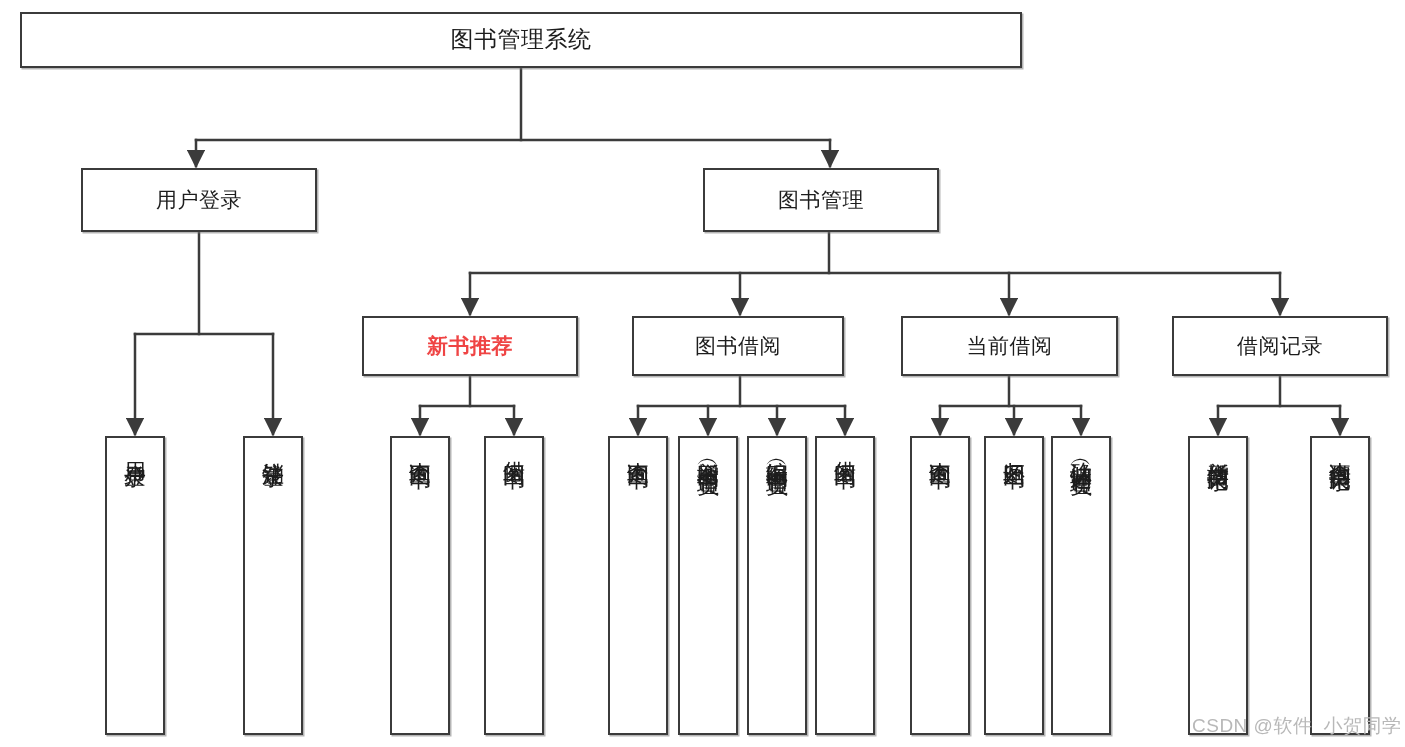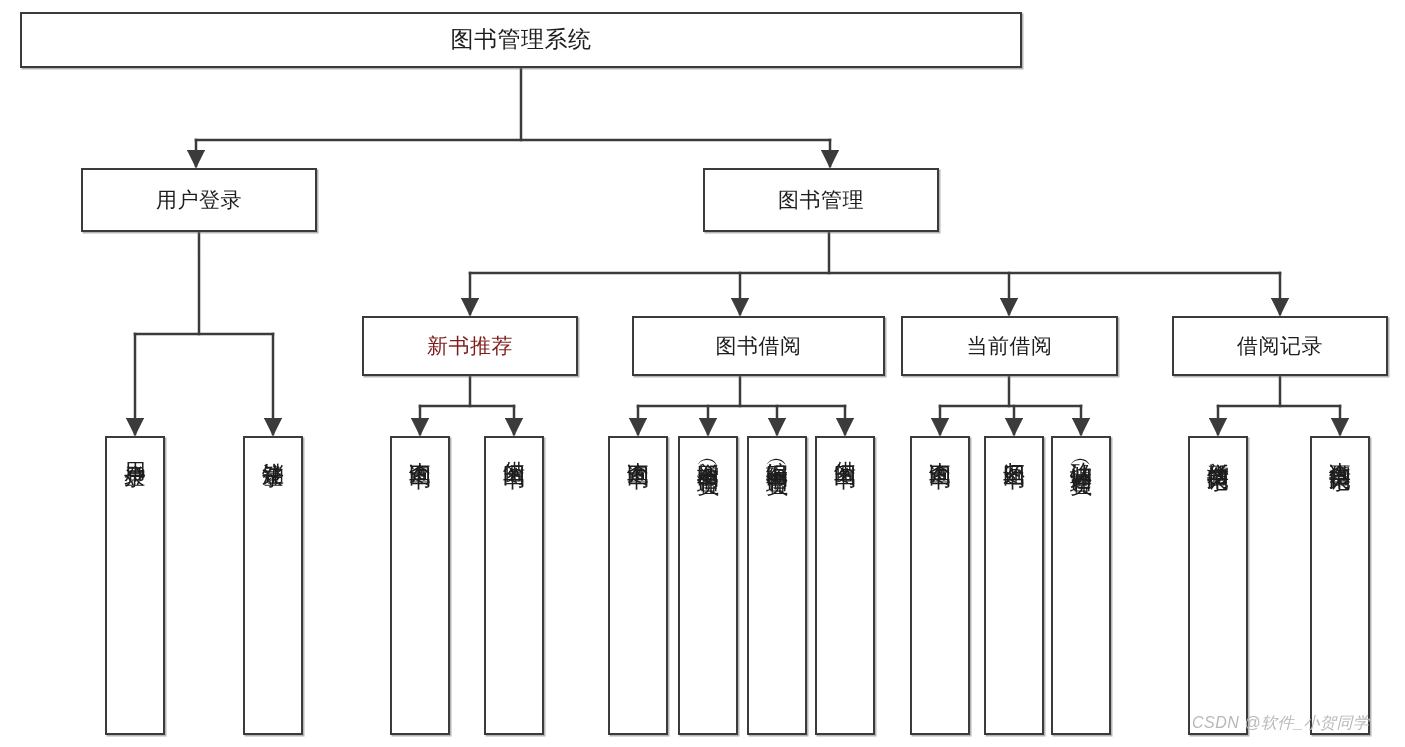--- a/index.html
+++ b/index.html
@@ -57,26 +57,25 @@
     text-orientation: upright;
     font-size: 22px;
     line-height: 1.08;
     letter-spacing: 2px;
     white-space: nowrap;
     margin: 0 auto;
   }
   .node.root .lbl { font-size: 23px; }
   .watermark {
     position: absolute;
-    font-size: 16px;
+    font-size: 19px;
     color: #b8b8b8;
     white-space: nowrap;
     letter-spacing: 0.5px;
     user-select: none;
-    font-style: italic;
   }
 </style>
 </head>
 <body>
 
 <div id="canvas">
 
   <svg id="edges" viewBox="0 0 1405 747" xmlns="http://www.w3.org/2000/svg">
     <defs>
       <marker id="arrow" viewBox="0 0 12 12" refX="10.5" refY="6" markerWidth="7.5" markerHeight="7.5" orient="auto-start-reverse">
@@ -132,23 +131,23 @@
   </div>
 
   <div class="node" style="left: 81px; top: 168px; width: 236px; height: 64px; border-color: rgb(59, 59, 59); background: rgb(255, 255, 255);">
     <span class="lbl" style="color: rgb(29, 29, 29);">用户登录</span>
   </div>
   <div class="node" style="left: 703px; top: 168px; width: 236px; height: 64px; border-color: rgb(59, 59, 59); background: rgb(255, 255, 255);">
     <span class="lbl" style="color: rgb(29, 29, 29);">图书管理</span>
   </div>
 
   <div class="node" style="left: 362px; top: 316px; width: 216px; height: 60px; border-color: rgb(59, 59, 59); background: rgb(255, 255, 255);">
-    <span class="lbl" style="color: #7f1d1d;">新书推荐</span>
+    <span class="lbl" style="color: #ef4444; font-weight: bold;">新书推荐</span>
   </div>
-  <div class="node" style="left: 632px; top: 316px; width: 253px; height: 60px; border-color: rgb(59, 59, 59); background: rgb(255, 255, 255);">
+  <div class="node" style="left: 632px; top: 316px; width: 212px; height: 60px; border-color: rgb(59, 59, 59); background: rgb(255, 255, 255);">
     <span class="lbl" style="color: rgb(29, 29, 29);">图书借阅</span>
   </div>
   <div class="node" style="left: 1172px; top: 316px; width: 216px; height: 60px; border-color: rgb(59, 59, 59); background: rgb(255, 255, 255);">
     <span class="lbl" style="color: rgb(29, 29, 29);">借阅记录</span>
   </div>
   <div class="node" style="left: 901px; top: 316px; width: 217px; height: 60px; border-color: rgb(59, 59, 59); background: rgb(255, 255, 255);">
     <span class="lbl" style="color: rgb(29, 29, 29);">当前借阅</span>
   </div>
 
   <div class="node vert" style="left: 105px; top: 436px; width: 60px; height: 299px; border-color: rgb(59, 59, 59); background: rgb(255, 255, 255);">

